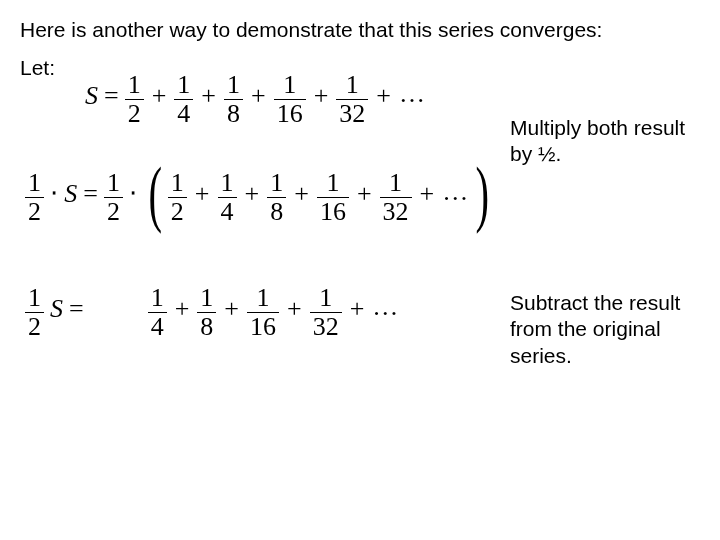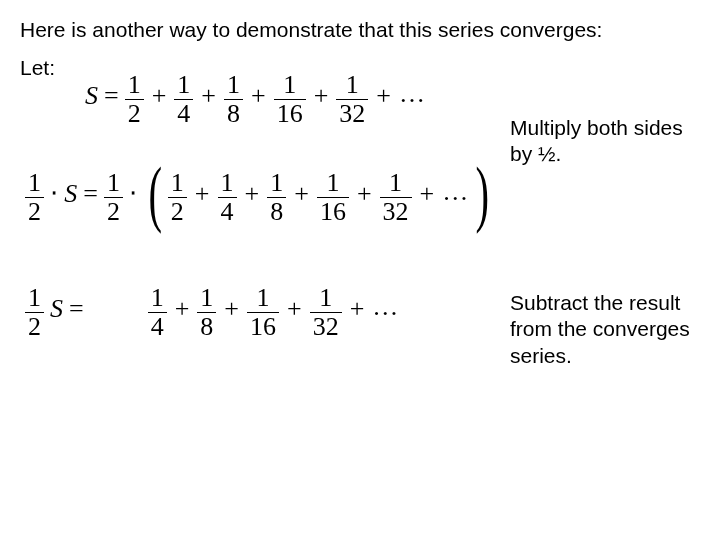--- a/index.html
+++ b/index.html
@@ -90,22 +90,22 @@
   .dots { letter-spacing: 2px; position: relative; top: -6px; }
   .op   { position: relative; top: -4px; padding: 0 2px; }
   .sym  { position: relative; top: -4px; }
 </style>
 </head>
 <body>
 
 <div class="intro">Here is another way to demonstrate that this series converges:</div>
 <div class="let">Let:</div>
 
-<div class="note1">Multiply both sides by ½.</div>
-<div class="note2">Subtract the result from the converges series.</div>
+<div class="note1">Multiply both result by ½.</div>
+<div class="note2">Subtract the result from the original series.</div>
 
 <div class="eq eq1">
   <span class="it sym">S</span>
   <span class="sym">=</span>
   <span class="frac">
       <span class="num">1</span>
       <span class="den">2</span>
     </span>
   <span class="op">+</span>
   <span class="frac">

